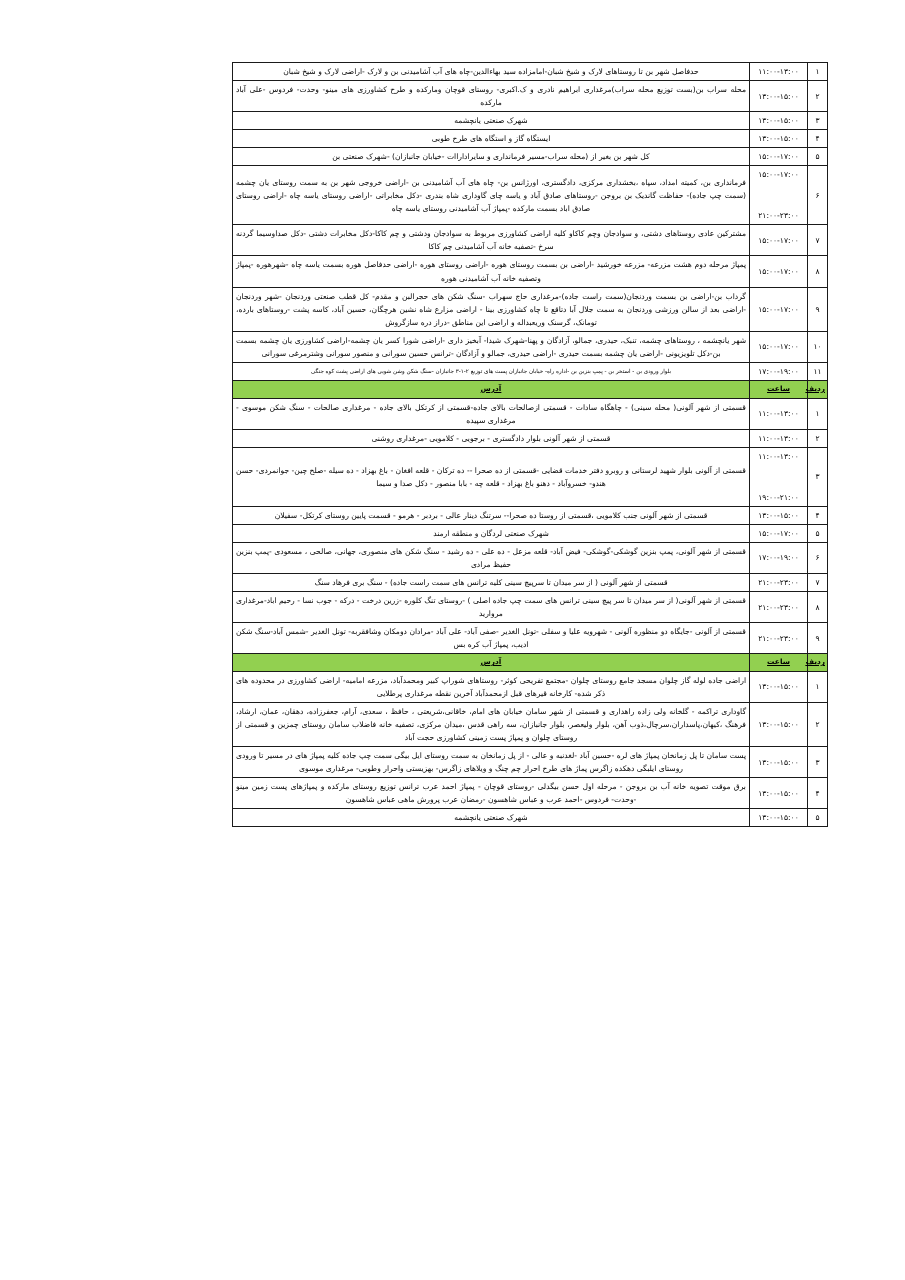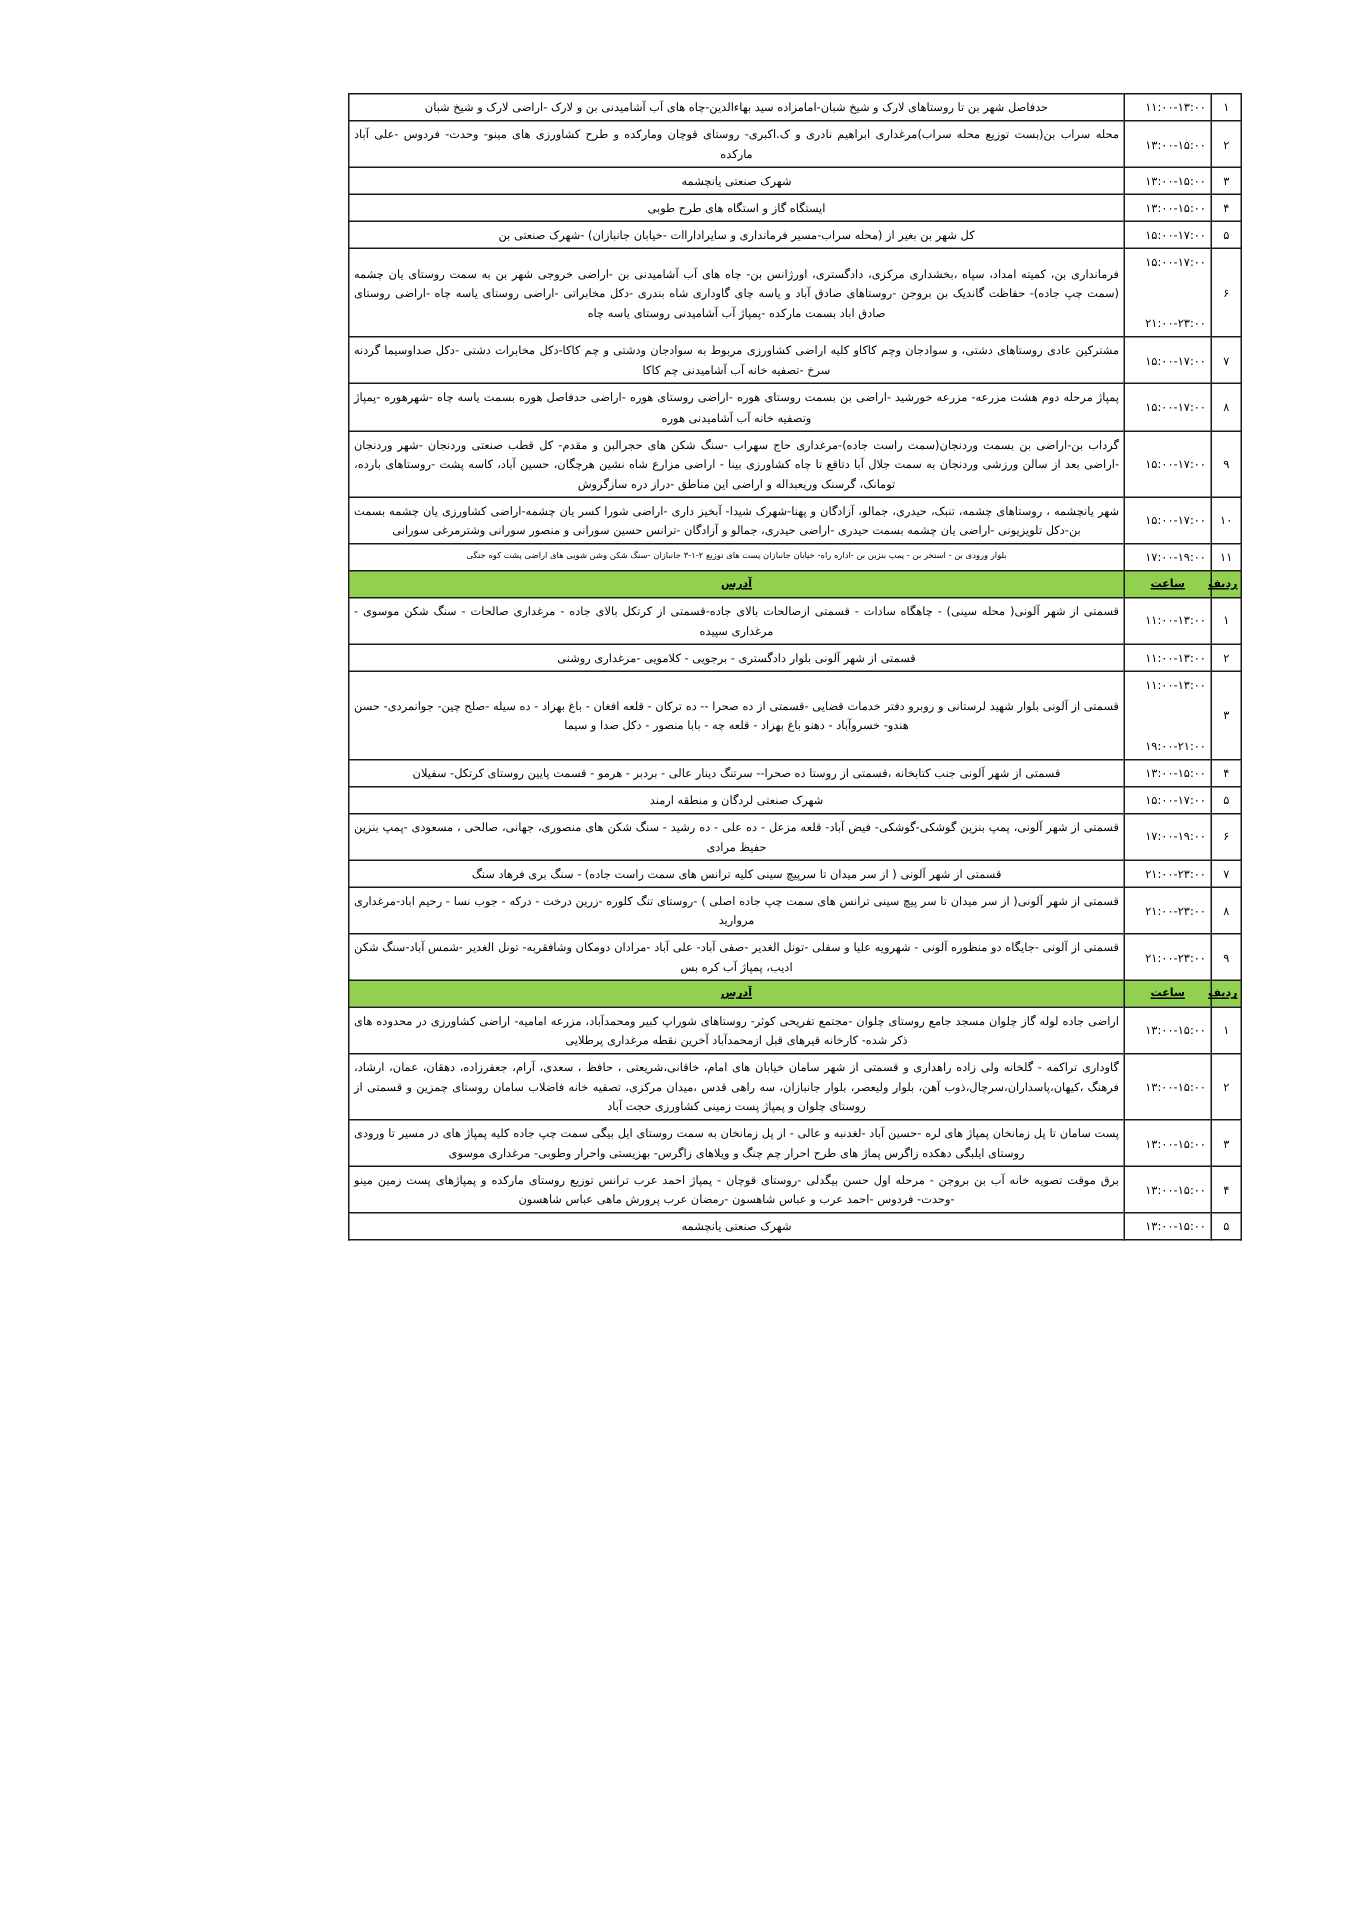--- a/index.html
+++ b/index.html
@@ -42,21 +42,21 @@
   col.c-no    { width: 20px; }
   col.c-time  { width: 58px; }
   col.c-addr  { width: auto; }
 
   td.no {
     text-align: center;
     font-size: 8px;
     padding: 1px;
   }
   td.time {
-    text-align: right;
+    text-align: center;
     font-size: 7.3px;
     white-space: nowrap;
     letter-spacing: -0.1px;
     padding: 1px 0;
   }
   td.time .t {
     display: block;
   }
   td.time .t + .t {
     margin-top: 28px;
@@ -208,21 +208,21 @@
               <span class="t">۱۱:۰۰-۱۳:۰۰</span>
               <span class="t">۱۹:۰۰-۲۱:۰۰</span>
             </td>
             <td class="addr">قسمتی از آلونی بلوار شهید لرستانی و روبرو دفتر خدمات قضایی -قسمتی از ده صحرا -- ده ترکان - قلعه افغان - باغ بهزاد - ده سیله  -صلح چین- جوانمردی- حسن هندو- خسروآباد - دهنو باغ بهزاد - قلعه چه - بابا منصور - دکل صدا و سیما</td>
           </tr>
           <tr>
             <td class="no">۴</td>
             <td class="time">
               <span class="t">۱۳:۰۰-۱۵:۰۰</span>
             </td>
-            <td class="addr">قسمتی از شهر آلونی جنب کتابخانه ،قسمتی از روستا ده صحرا-- سرتنگ دینار عالی - بردبر - هرمو -  قسمت پایین روستای کرتکل- سفیلان</td>
+            <td class="addr">قسمتی از شهر آلونی جنب کلامویی ،قسمتی از روستا ده صحرا-- سرتنگ دینار عالی - بردبر - هرمو -  قسمت پایین روستای کرتکل- سفیلان</td>
           </tr>
           <tr>
             <td class="no">۵</td>
             <td class="time">
               <span class="t">۱۵:۰۰-۱۷:۰۰</span>
             </td>
             <td class="addr single">شهرک صنعتی لردگان و منطقه ارمند</td>
           </tr>
           <tr>
             <td class="no">۶</td>

